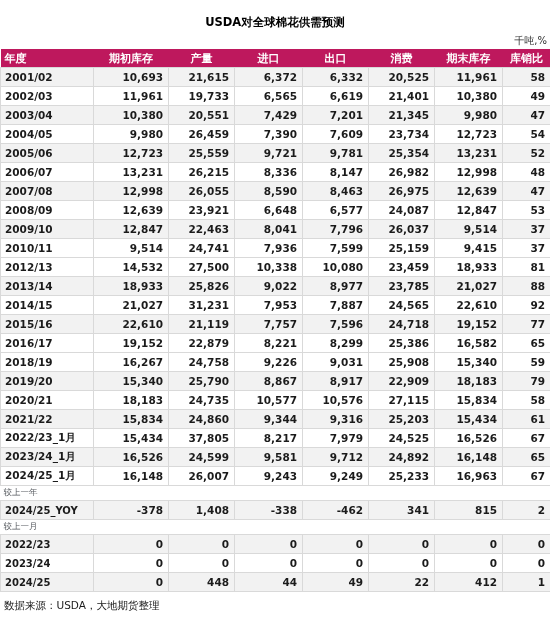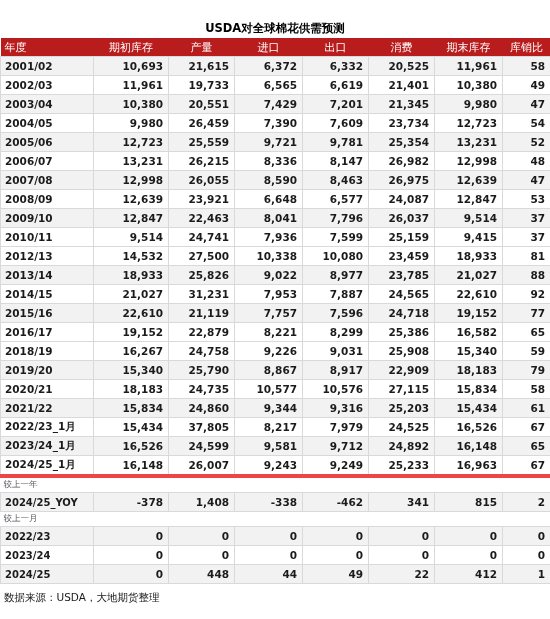--- a/index.html
+++ b/index.html
@@ -24,21 +24,20 @@
   
   .title {
     text-align: center;
     font-size: 11.5px;
     font-weight: bold;
     color: #000000;
     letter-spacing: 0px;
     padding-top: 15px;
     height: 17px;
     line-height: 14px;
-    margin-top: 6px;
   }
   
   .unit-line {
     height: 17px;
     position: relative;
   }
   .unit {
     position: absolute;
     right: 3px;
     bottom: 1px;
@@ -56,23 +55,23 @@
   table.grid col.c-year  { width: 93px; }
   table.grid col.c-num   { width: 75px; }
   table.grid col.c-num2  { width: 66px; }
   table.grid col.c-num3  { width: 68px; }
   table.grid col.c-num4  { width: 66px; }
   table.grid col.c-num5  { width: 66px; }
   table.grid col.c-num6  { width: 68px; }
   table.grid col.c-ratio { width: 48px; }
 
   thead th {
-    background: #b91c1c;
+    background: #be185d;
     color: #ffffff;
-    font-weight: normal;
+    font-weight: bold;
     font-size: 11px;
     height: 18px;
     padding: 0 4px;
     border: none;
     white-space: nowrap;
     vertical-align: middle;
   }
   thead th.h-left { text-align: left; }
   thead th.h-right { text-align: center; }
 
@@ -98,21 +97,21 @@
     border: none;
     border-bottom: 1px solid #d9d9d9;
     font-size: 8.5px;
     font-weight: normal;
     color: #55595e;
     height: 14px;
     text-align: left;
     padding-left: 3px;
   }
   tr.section-top td {
-    border-top: 4px solid #ef4444;
+    border-top: 1px solid #ef4444;
   }
   tr.sub td {
     font-weight: bold;
   }
   tr.sub td.year {
     font-size: 10px;
   }
 
   
   .footer {
@@ -123,20 +122,23 @@
     letter-spacing: 0px;
   }
 </style>
 </head>
 <body>
 
 <div class="page">
 
   <div class="title">USDA对全球棉花供需预测</div>
 
+  <div class="unit-line">
+    <span class="unit">千吨,%</span>
+  </div>
 
   <table class="grid">
     <colgroup>
       <col class="c-year">
         <col class="c-num">
         <col class="c-num2">
         <col class="c-num3">
       <col class="c-num4">
         <col class="c-num5">
         <col class="c-num6">

